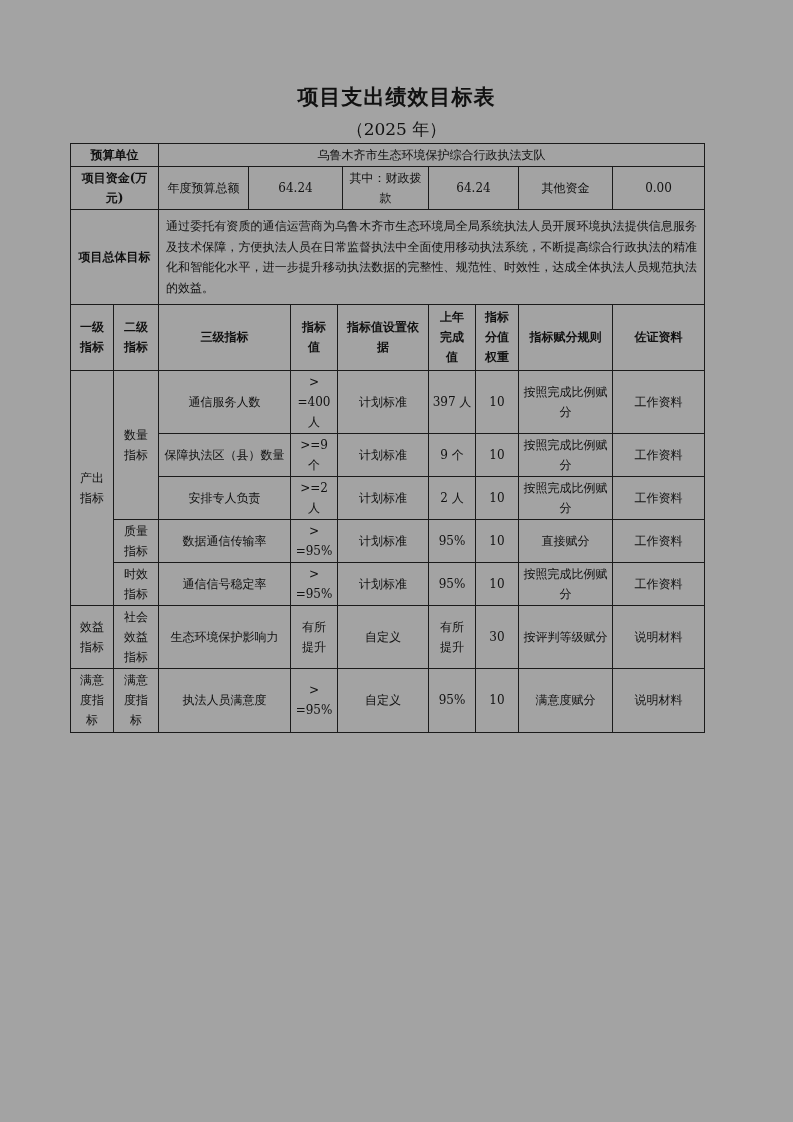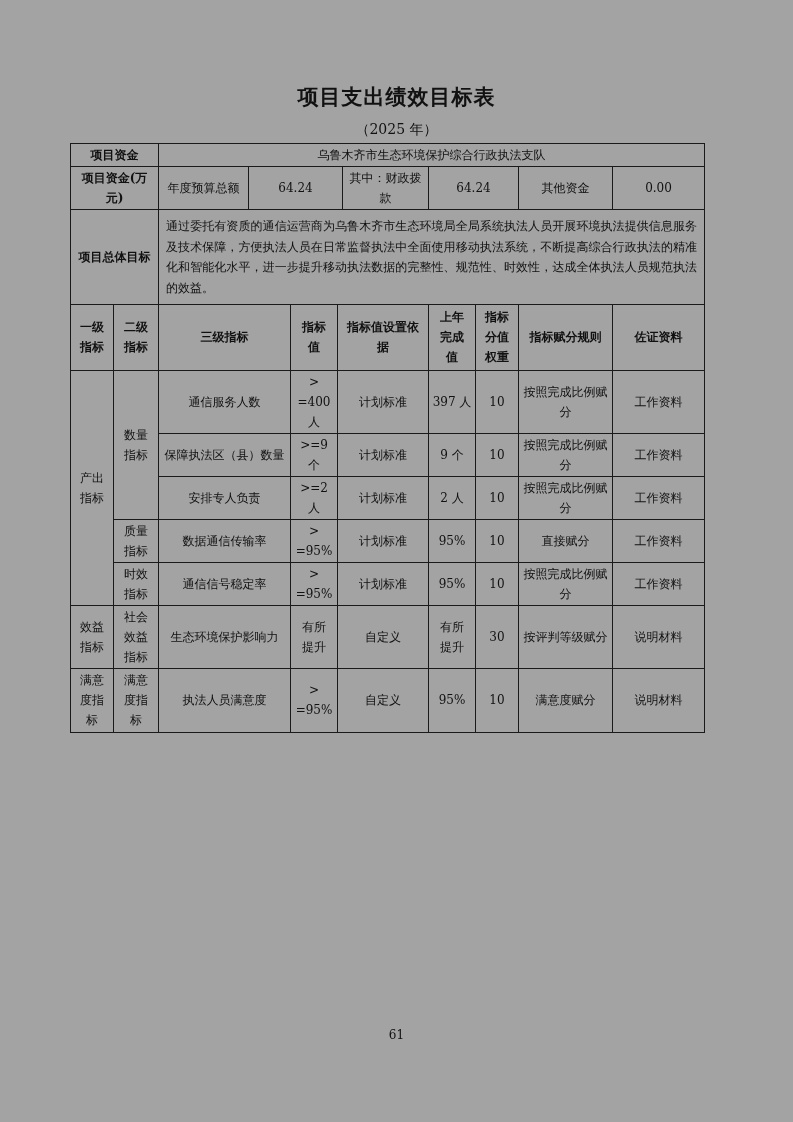--- a/index.html
+++ b/index.html
@@ -13,21 +13,21 @@
   }
   .doc-title {
     position:absolute; left:0; top:84px; width:100%;
     text-align:center;
     font-size:21px; font-weight:bold; letter-spacing:1px;
     line-height:26px; margin:0;
   }
   .doc-subtitle {
     position:absolute; left:0; top:121px; width:100%;
     text-align:center;
-    font-size:14px; line-height:17px;
+    font-size:17px; line-height:17px;
   }
   .table-wrap { position:absolute; left:70px; top:143px; width:634px; }
   table.tbl {
     border-collapse:collapse; table-layout:fixed;
     width:634px;
   }
   table.tbl.lower { margin-top:-1.5px; }
   .tbl td, .tbl th {
     border:1.5px solid #1a1a1a;
     font-size:12px; line-height:20px;
@@ -65,21 +65,21 @@
         <col style="width:88px">
           <col style="width:90px">
           <col style="width:94px">
         <col style="width:86px">
           <col style="width:90px">
           <col style="width:94px">
           <col style="width:92px">
       </colgroup>
       <tbody>
         <tr style="height:23px">
-          <td class="b">项目资金</td>
+          <td class="b">预算单位</td>
           <td colspan="6">乌鲁木齐市生态环境保护综合行政执法支队</td>
         </tr>
         <tr style="height:42px">
           <td class="b">项目资金(万
 元)</td>
           <td>年度预算总额</td>
           <td>64.24</td>
           <td>其中：财政拨
 款</td>
           <td>64.24</td>
@@ -224,14 +224,13 @@
           <td>自定义</td>
           <td>95%</td>
           <td>10</td>
           <td>满意度赋分</td>
           <td>说明材料</td>
         </tr>
       </tbody>
     </table>
   </div>
 
-  <div class="page-number">61</div>
 </div>
 
 </body></html>

